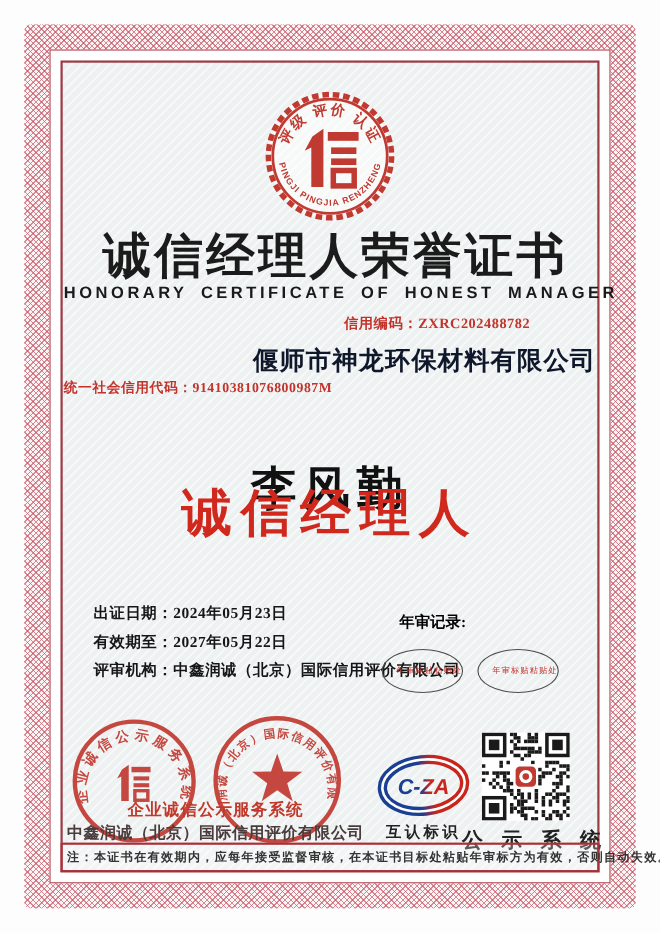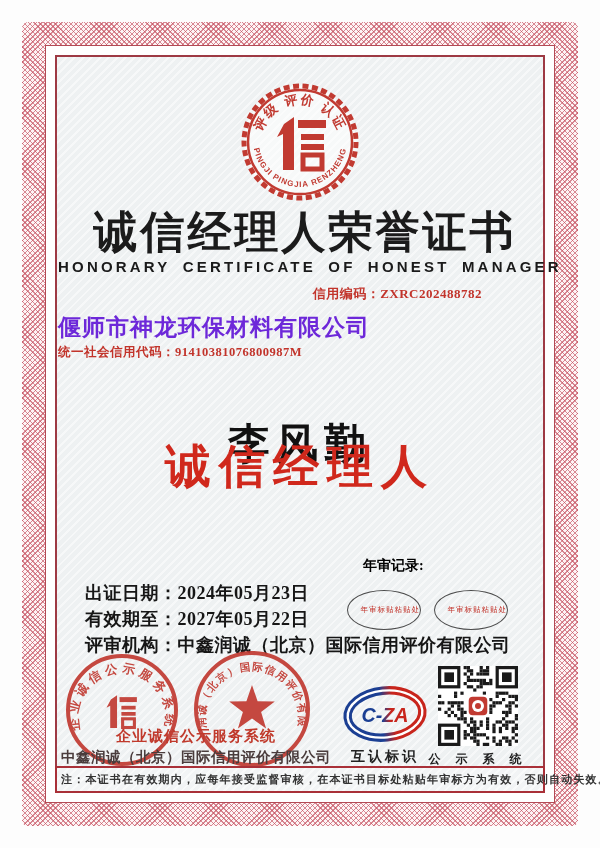--- a/index.html
+++ b/index.html
@@ -39,41 +39,41 @@
     position:absolute;left:58px;right:58px;top:258px;
     text-align:center;font-family:"Liberation Sans", sans-serif;
     font-size:15px;font-weight:600;color:#1a1a1a;letter-spacing:3.2px;word-spacing:5px;white-space:nowrap;
   }
   .credit-line{
     position:absolute;right:118px;top:285px;
     font-size:13px;font-weight:bold;color:#c2342b;letter-spacing:.5px;
   }
   .company{
     position:absolute;left:58px;right:58px;top:312px;
-    text-align:left;font-family:"Liberation Sans", sans-serif;
-    font-size:23px;font-weight:bold;color:#6d28d9;letter-spacing:1px;
+    text-align:right;font-family:"Liberation Sans", sans-serif;
+    font-size:23px;font-weight:bold;color:#0f172a;letter-spacing:1px;
   }
   .uscc{
     position:absolute;left:58px;right:58px;top:344px;
     text-align:left;font-size:12.5px;font-weight:bold;color:#c2342b;letter-spacing:.5px;
   }
   .holder{
     position:absolute;left:58px;right:58px;top:376px;
     text-align:center;font-family:"Liberation Sans", sans-serif;
     font-size:42px;font-weight:bold;color:#111;letter-spacing:6px;margin-top:40px;
   }
   .honor{
     position:absolute;left:58px;right:58px;top:436px;
     text-align:center;font-family:"Liberation Sans", sans-serif;
     font-size:46px;font-weight:bold;color:#d0281c;letter-spacing:8px;
   }
   
   .info-block{
     position:absolute;left:85px;top:546px;
-    font-size:18px;font-weight:bold;color:#161616;line-height:26px;letter-spacing:.5px;margin-top:34px;
+    font-size:14px;font-weight:bold;color:#161616;line-height:26px;letter-spacing:.5px;
   }
   .info-row{white-space:nowrap;}
   .annual-label{
     position:absolute;left:363px;top:557px;
     font-size:14px;font-weight:bold;color:#000000;
   }
   .oval{
     position:absolute;top:590px;width:72px;height:38px;
     border:1.5px solid #4d4d4d;border-radius:50%;
     display:flex;align-items:center;justify-content:flex-end;
@@ -94,21 +94,21 @@
     font-size:14.5px;font-weight:bold;color:#4a3c3c;letter-spacing:.5px;
   }
   .cza{position:absolute;left:336px;top:684px;width:98px;height:60px;}
   .cza-label{
     position:absolute;left:330px;width:110px;top:748px;text-align:center;
     font-size:14px;font-weight:bold;color:#222;letter-spacing:3px;
   }
   .qr{position:absolute;left:438px;top:666px;width:80px;height:80px;background:#fff;}
   .qr-label{
     position:absolute;left:420px;width:116px;top:751px;text-align:center;
-    font-size:12px;font-weight:bold;color:#222;letter-spacing:6px;white-space:nowrap;
+    font-size:19px;font-weight:bold;color:#222;letter-spacing:6px;white-space:nowrap;
   }
   
   .footnote{
     position:absolute;left:55px;right:55px;top:766px;
     border:2px solid #a93038;padding:4px 4px;box-sizing:border-box;
     text-align:center;font-size:11px;font-weight:bold;color:#333;
     letter-spacing:1.2px;white-space:nowrap;background:rgba(255,255,255,.25);
   }
   .red{fill:#c13a31;}
   svg text{font-family:"Liberation Sans", sans-serif;}

